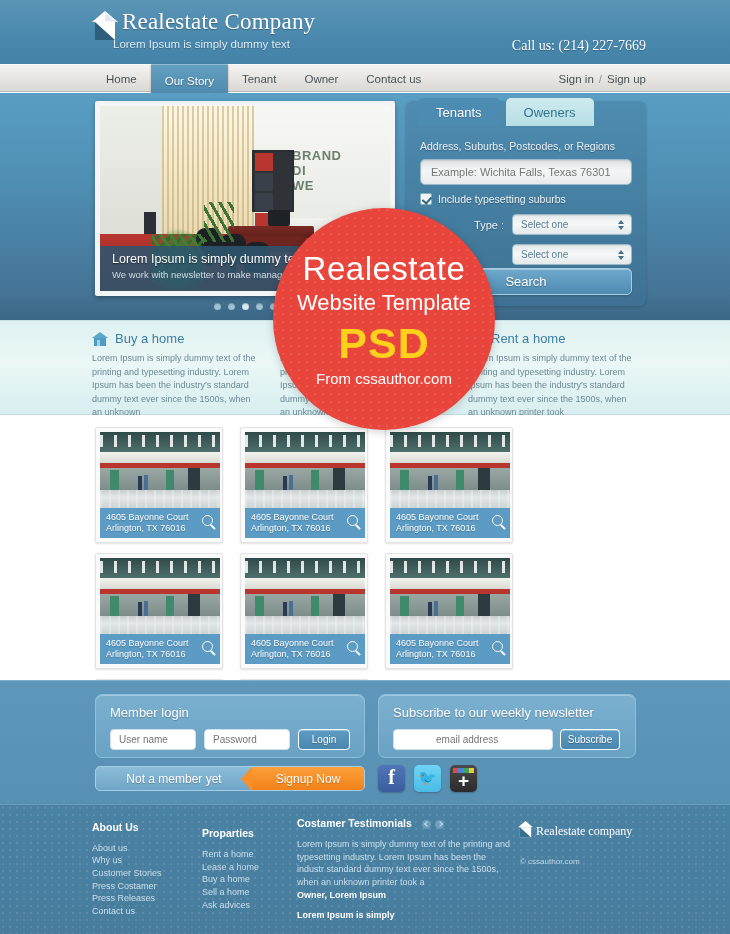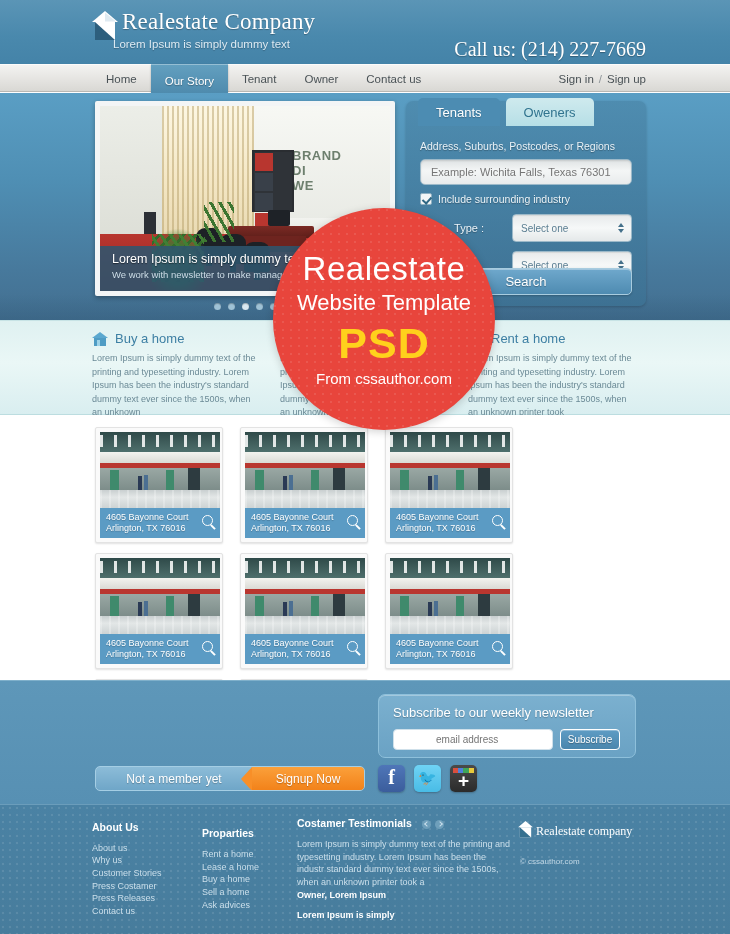--- a/index.html
+++ b/index.html
@@ -16,21 +16,21 @@
     position: absolute; left: 0; top: 0; width: 730px; height: 64px;
     background: linear-gradient(180deg, #5b95b6 0%, #4a89ad 55%, #4483a8 100%);
   }
   .logo-wrap { position: absolute; left: 92px; top: 8px; display: flex; align-items: flex-start; }
   .logo-mark { width: 26px; height: 30px; position: relative; margin-right: 4px; margin-top: 3px; }
   .logo-text { color: #ffffff; font-family: "Liberation Serif", serif; font-size: 23px; line-height: 28px;
     letter-spacing: .2px; text-shadow: 0 1px 1px rgba(0,0,0,.28); }
   .logo-tag { position: absolute; left: 113px; top: 38px; color: #dceaf3; font-size: 11.5px;
     text-shadow: 0 1px 1px rgba(0,0,0,.25); white-space: nowrap; }
   .callus { position: absolute; right: 84px; top: 38px; color: #ffffff;
-    font-family: "Liberation Serif", serif; font-size: 20px;
+    font-family: "Liberation Serif", serif; font-size: 14px;
     text-shadow: 0 1px 1px rgba(0,0,0,.3); white-space: nowrap; }
 
   
   .navbar {
     position: absolute; left: 0; top: 64px; width: 730px; height: 28px;
     background: linear-gradient(180deg, #f3f3f1 0%, #e6e5e2 52%, #d9d8d4 100%);
     border-top: 1px solid #fbfbfa; border-bottom: 1px solid #b9b8b4;
   }
   .nav-items { position: absolute; left: 92px; top: 0; height: 28px; display: flex; align-items: stretch; }
   .nav-item {
@@ -133,24 +133,24 @@
   }
   .sp-check { margin-top:8px; display:flex; align-items:center; gap:6px; }
   .cbox { width:12px; height:12px; border-radius:2px; background:#f2f5f6; border:1px solid #8fb0c2;
     position:relative; cursor:pointer; }
   .cbox:after{ content:""; position:absolute; left:3px; top:1px; width:4px; height:7px;
     border:solid #2e6784; border-width:0 2px 2px 0; transform: rotate(42deg); }
   .sp-check span { color:#eaf3f8; font-size:10.5px; text-shadow:0 1px 1px rgba(0,0,0,.3); }
   .sp-row { margin-top:9px; display:flex; align-items:center; justify-content:flex-end; gap:8px; }
   .sp-type { color:#eaf3f8; font-size:11px; text-shadow:0 1px 1px rgba(0,0,0,.3); }
   .sp-select {
-    width:120px; height:28px; border-radius:4px; border:1px solid #9cb9c9;
+    width:120px; height:21px; border-radius:4px; border:1px solid #9cb9c9;
     background: linear-gradient(180deg,#e7eaeb 0%, #f6f8f8 50%, #e4e8e9 100%);
     font-size:10px; color:#5a7d91; padding: 0 8px; position:relative; display:flex; align-items:center;
-    cursor:pointer; box-shadow: inset 0 1px 1px rgba(0,0,0,.08); margin-left: 20px;
+    cursor:pointer; box-shadow: inset 0 1px 1px rgba(0,0,0,.08);
   }
   .sp-select .arrows { position:absolute; right:7px; top:50%; transform:translateY(-50%);
     display:flex; flex-direction:column; gap:2px; }
   .ar-u { width:0;height:0;border-left:3px solid transparent;border-right:3px solid transparent;border-bottom:4px solid #44708a; }
   .ar-d { width:0;height:0;border-left:3px solid transparent;border-right:3px solid transparent;border-top:4px solid #44708a; }
   .sp-search {
     position:absolute; left:14px; bottom:11px; width:212px; height:27px; border-radius:5px;
     background: linear-gradient(180deg,#6fa8cc 0%, #4e8bb1 100%);
     border:1px solid #a8ccdf; color:#ffffff; font-size:13px; cursor:pointer;
     text-shadow:0 1px 1px rgba(0,0,0,.3);
@@ -367,21 +367,21 @@
   <div class="search-panel">
     <div class="sp-tabs">
       <div class="sp-tab on">Tenants</div>
       <div class="sp-tab off">Oweners</div>
     </div>
     <div class="sp-body">
       <div class="sp-label">Address, Suburbs, Postcodes, or Regions</div>
       <input class="sp-input" placeholder="Example: Wichita Falls, Texas 76301" style="">
       <div class="sp-check">
         <span class="cbox"></span>
-        <span>Include surrounding industry</span>
+        <span>Include typesetting suburbs</span>
       </div>
       <div class="sp-row">
         <span class="sp-type">Type :</span>
         <div class="sp-select">
           <span>Select one</span>
           <span class="arrows">
               <i class="ar-u"></i>
               <i class="ar-d"></i>
             </span>
         </div>
@@ -605,20 +605,28 @@
             <div class="card-addr1">4605 Bayonne Court</div>
             <div class="card-addr2">Arlington, TX 76016</div>
             <span class="mag"></span>
           </div>
         </div>
       </div>
   </div>
 
   <div class="cta"></div>
 
+  <div class="panel" style="left:95px; top:694px; width:270px; height:64px;">
+    <div class="panel-title">Member login</div>
+    <div style="display:flex; gap:8px; margin-top:9px;">
+      <input class="fld" style="width: 86px;" placeholder="User name">
+      <input class="fld" style="width: 86px;" type="password" placeholder="Password">
+      <button class="btn-blue" style="width:52px">Login</button>
+    </div>
+  </div>
 
   <div class="panel" style="left:378px; top:694px; width:258px; height:64px;">
     <div class="panel-title">Subscribe to our weekly newsletter</div>
     <div style="display:flex; gap:7px; margin-top:9px;">
       <input class="fld" style="width: 160px; padding-left: 42px;" placeholder="email address">
       <button class="btn-blue" style="width:60px">Subscribe</button>
     </div>
   </div>
 
   <div class="signup-bar">

